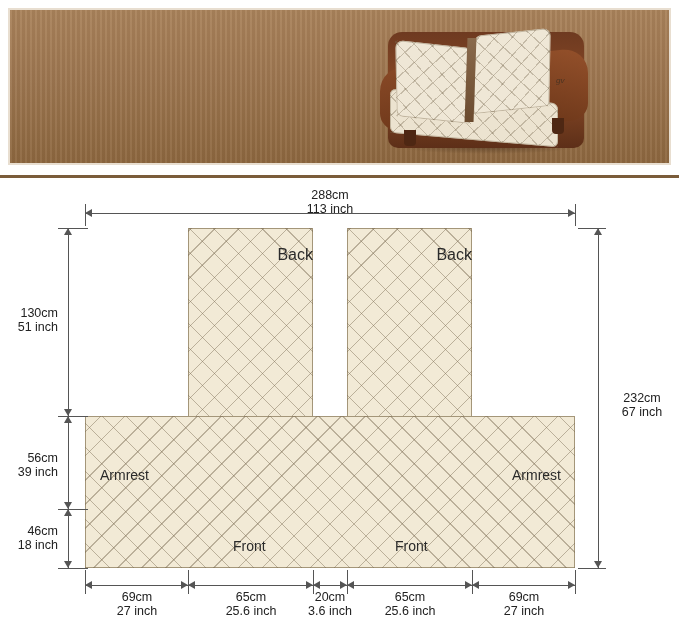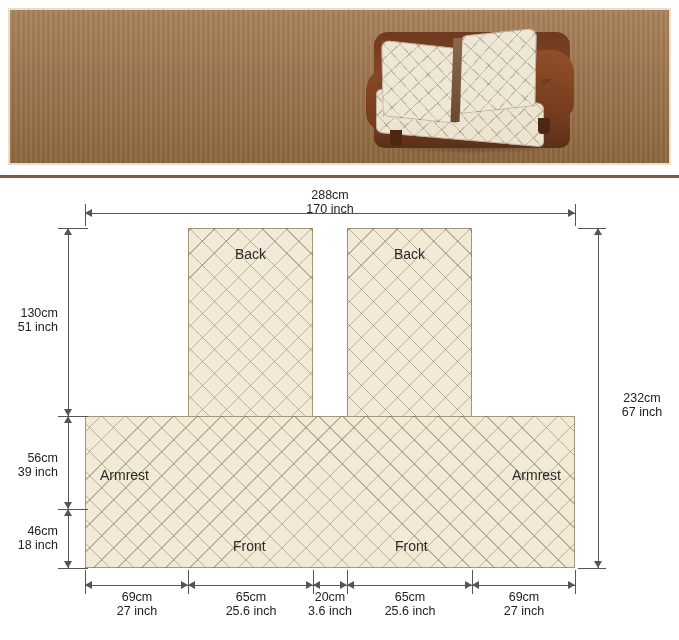--- a/index.html
+++ b/index.html
@@ -53,21 +53,21 @@
     font-size: 33px;
     font-weight: bold;
     line-height: 1.22;
     letter-spacing: 0.5px;
     text-shadow: 1px 1px 2px rgba(60,35,10,0.55);
   }
 
   
   .sofa {
     position: absolute;
-    left: 356px;
+    left: 370px;
     top: 14px;
     width: 230px;
     height: 150px;
   }
   .sofa .shadow {
     position: absolute;
     left: 28px;
     top: 126px;
     width: 180px;
     height: 14px;
@@ -197,22 +197,22 @@
     position: absolute;
     inset: 0;
     background-image:
       repeating-linear-gradient(45deg, rgba(120,105,80,0.45) 0 1px, transparent 1px 17px),
       repeating-linear-gradient(-45deg, rgba(120,105,80,0.45) 0 1px, transparent 1px 17px);
   }
   .shape .label {
     position: absolute;
     left: 0;
     right: 0;
-    text-align: center;
-    font-size: 14px;
+    text-align: right;
+    font-size: 16px;
     color: #2a2a2a;
     font-weight: normal;
   }
 
   
   #back-left-panel  { left: 188px; top: 48px;  width: 125px; height: 288px; }
   #back-right-panel { left: 347px; top: 48px;  width: 125px; height: 288px; }
   #seat-panel       { left: 85px;  top: 236px; width: 490px; height: 152px; }
 
   .lbl-back-left  { top: 18px; }
@@ -300,21 +300,21 @@
   <div class="label-float" style="left:512px; top:287px;">Armrest</div>
   <div class="label-float" style="left:233px; top:358px;">Front</div>
   <div class="label-float" style="left:395px; top:358px;">Front</div>
 
   <div class="dim-line v-line" style="left:85px; top:24px; height:22px;"></div>
   <div class="dim-line v-line" style="left:575px; top:24px; height:22px;"></div>
   <div class="dim-line h-line" style="left:85px; top:33px; width:490px;"></div>
   <div class="arrow arrow-left" style="left:85px; top:29px;"></div>
   <div class="arrow arrow-right" style="left:568px; top:29px;"></div>
   <div class="dim-text" style="left:280px; top:8px; width:100px;">288cm</div>
-  <div class="dim-text" style="left:280px; top:22px; width:100px;">170 inch</div>
+  <div class="dim-text" style="left:280px; top:22px; width:100px;">113 inch</div>
 
   <div class="dim-line h-line" style="left:578px; top:48px; width:28px;"></div>
   <div class="dim-line h-line" style="left:578px; top:388px; width:28px;"></div>
   <div class="dim-line v-line" style="left:598px; top:48px; height:340px;"></div>
   <div class="arrow arrow-up" style="left:594px; top:48px;"></div>
   <div class="arrow arrow-down" style="left:594px; top:381px;"></div>
   <div class="dim-text left-al" style="left:606px; top:211px; width:72px;">232cm</div>
   <div class="dim-text left-al" style="left:606px; top:225px; width:72px;">67 inch</div>
 
   <div class="dim-line h-line" style="left:58px; top:48px; width:30px;"></div>

